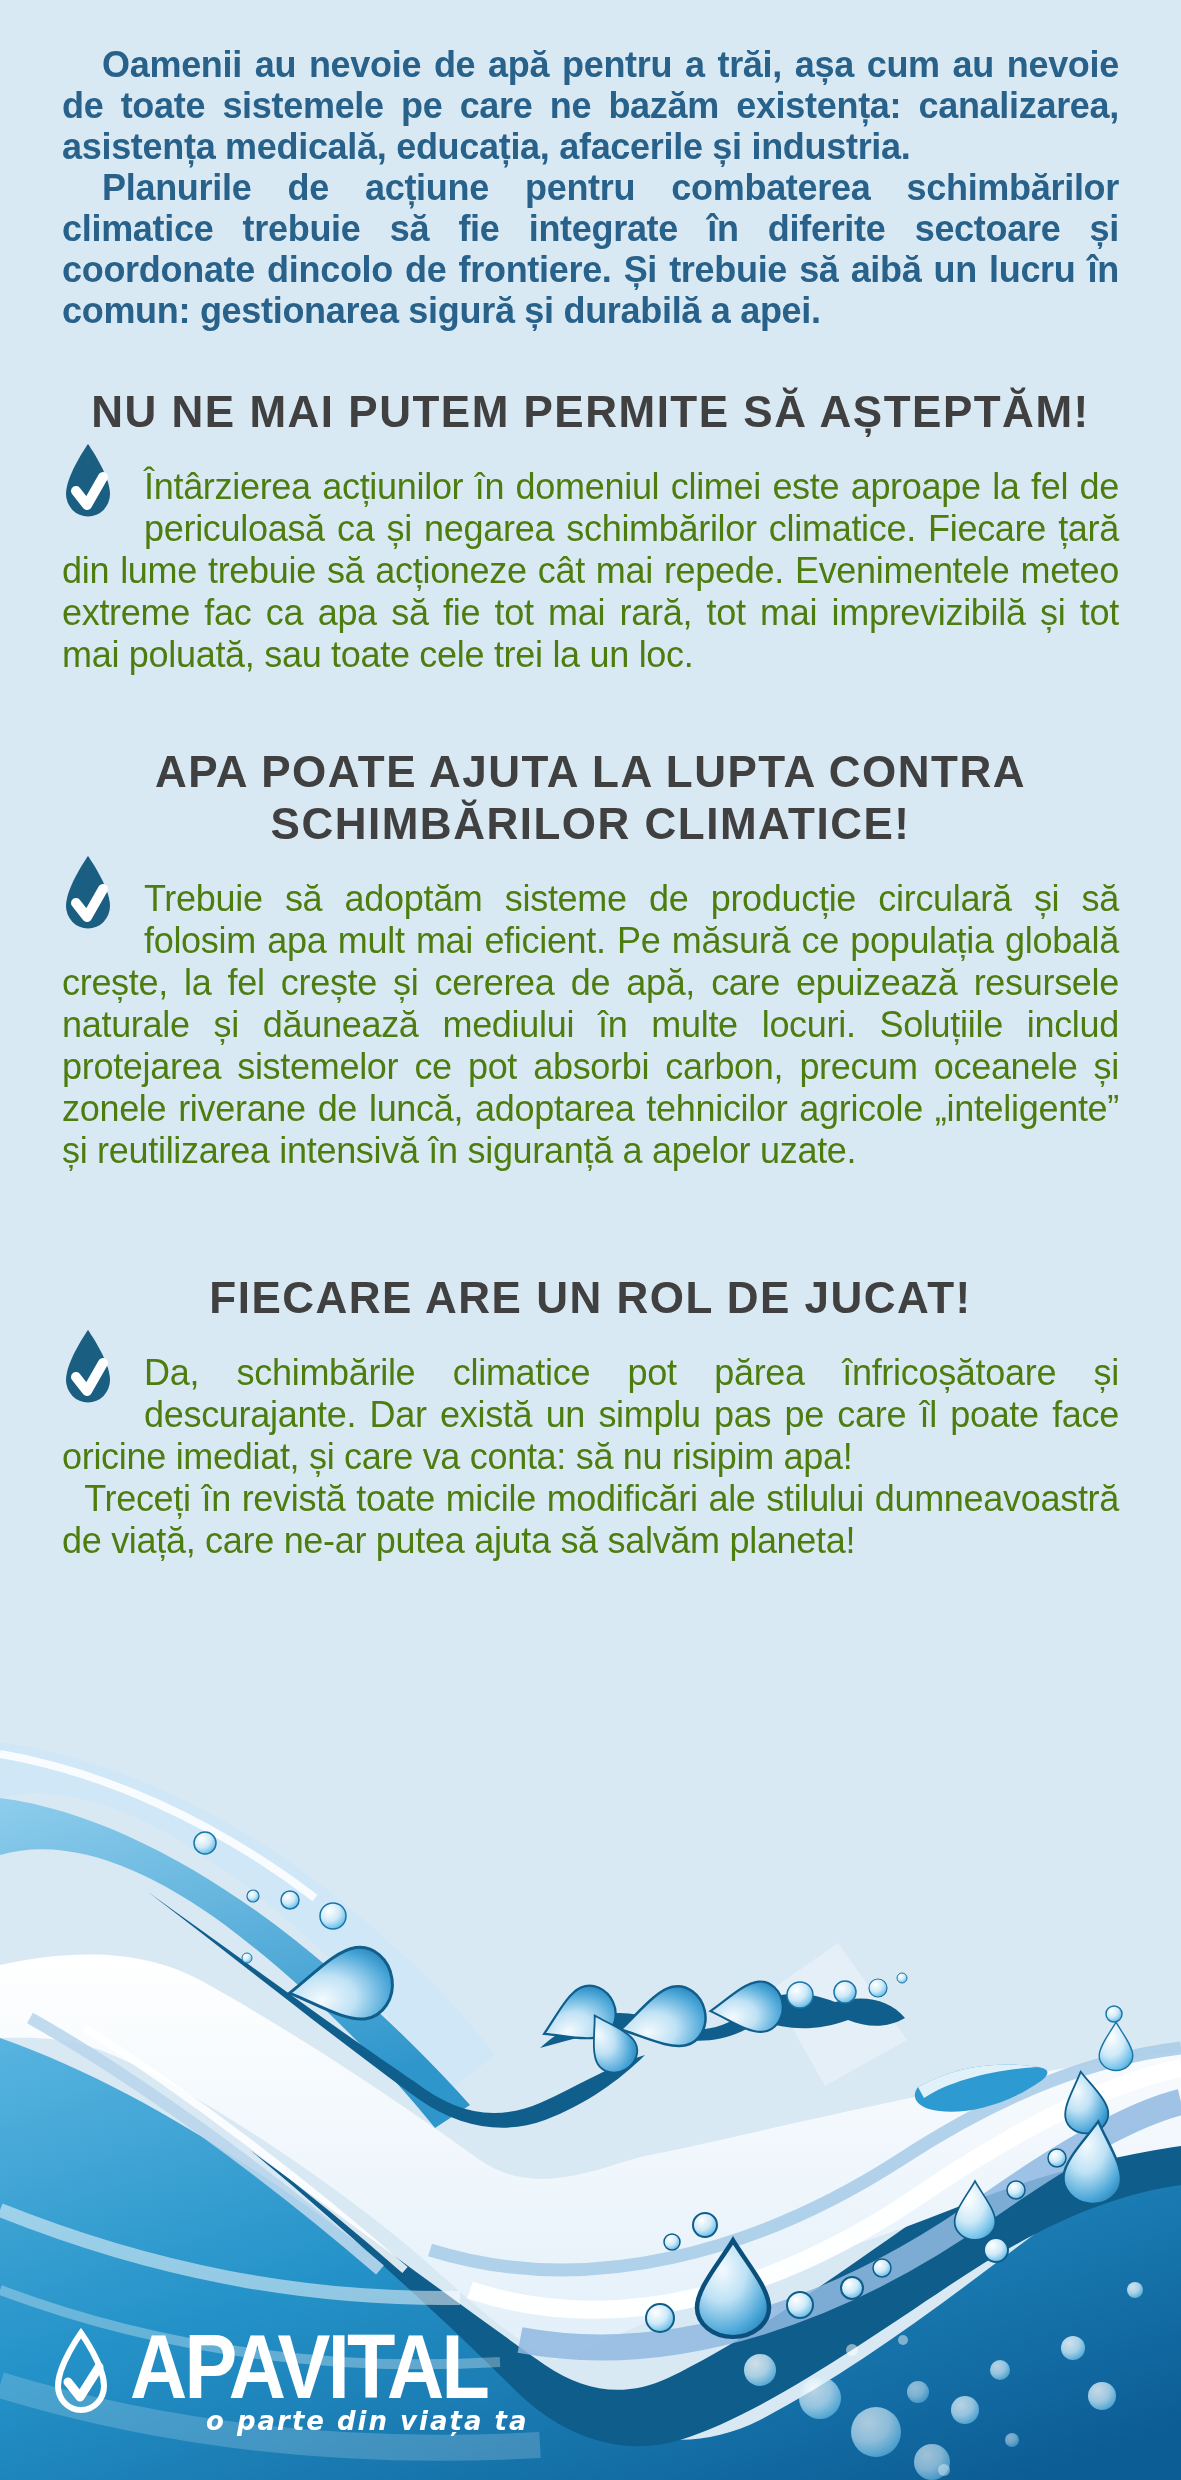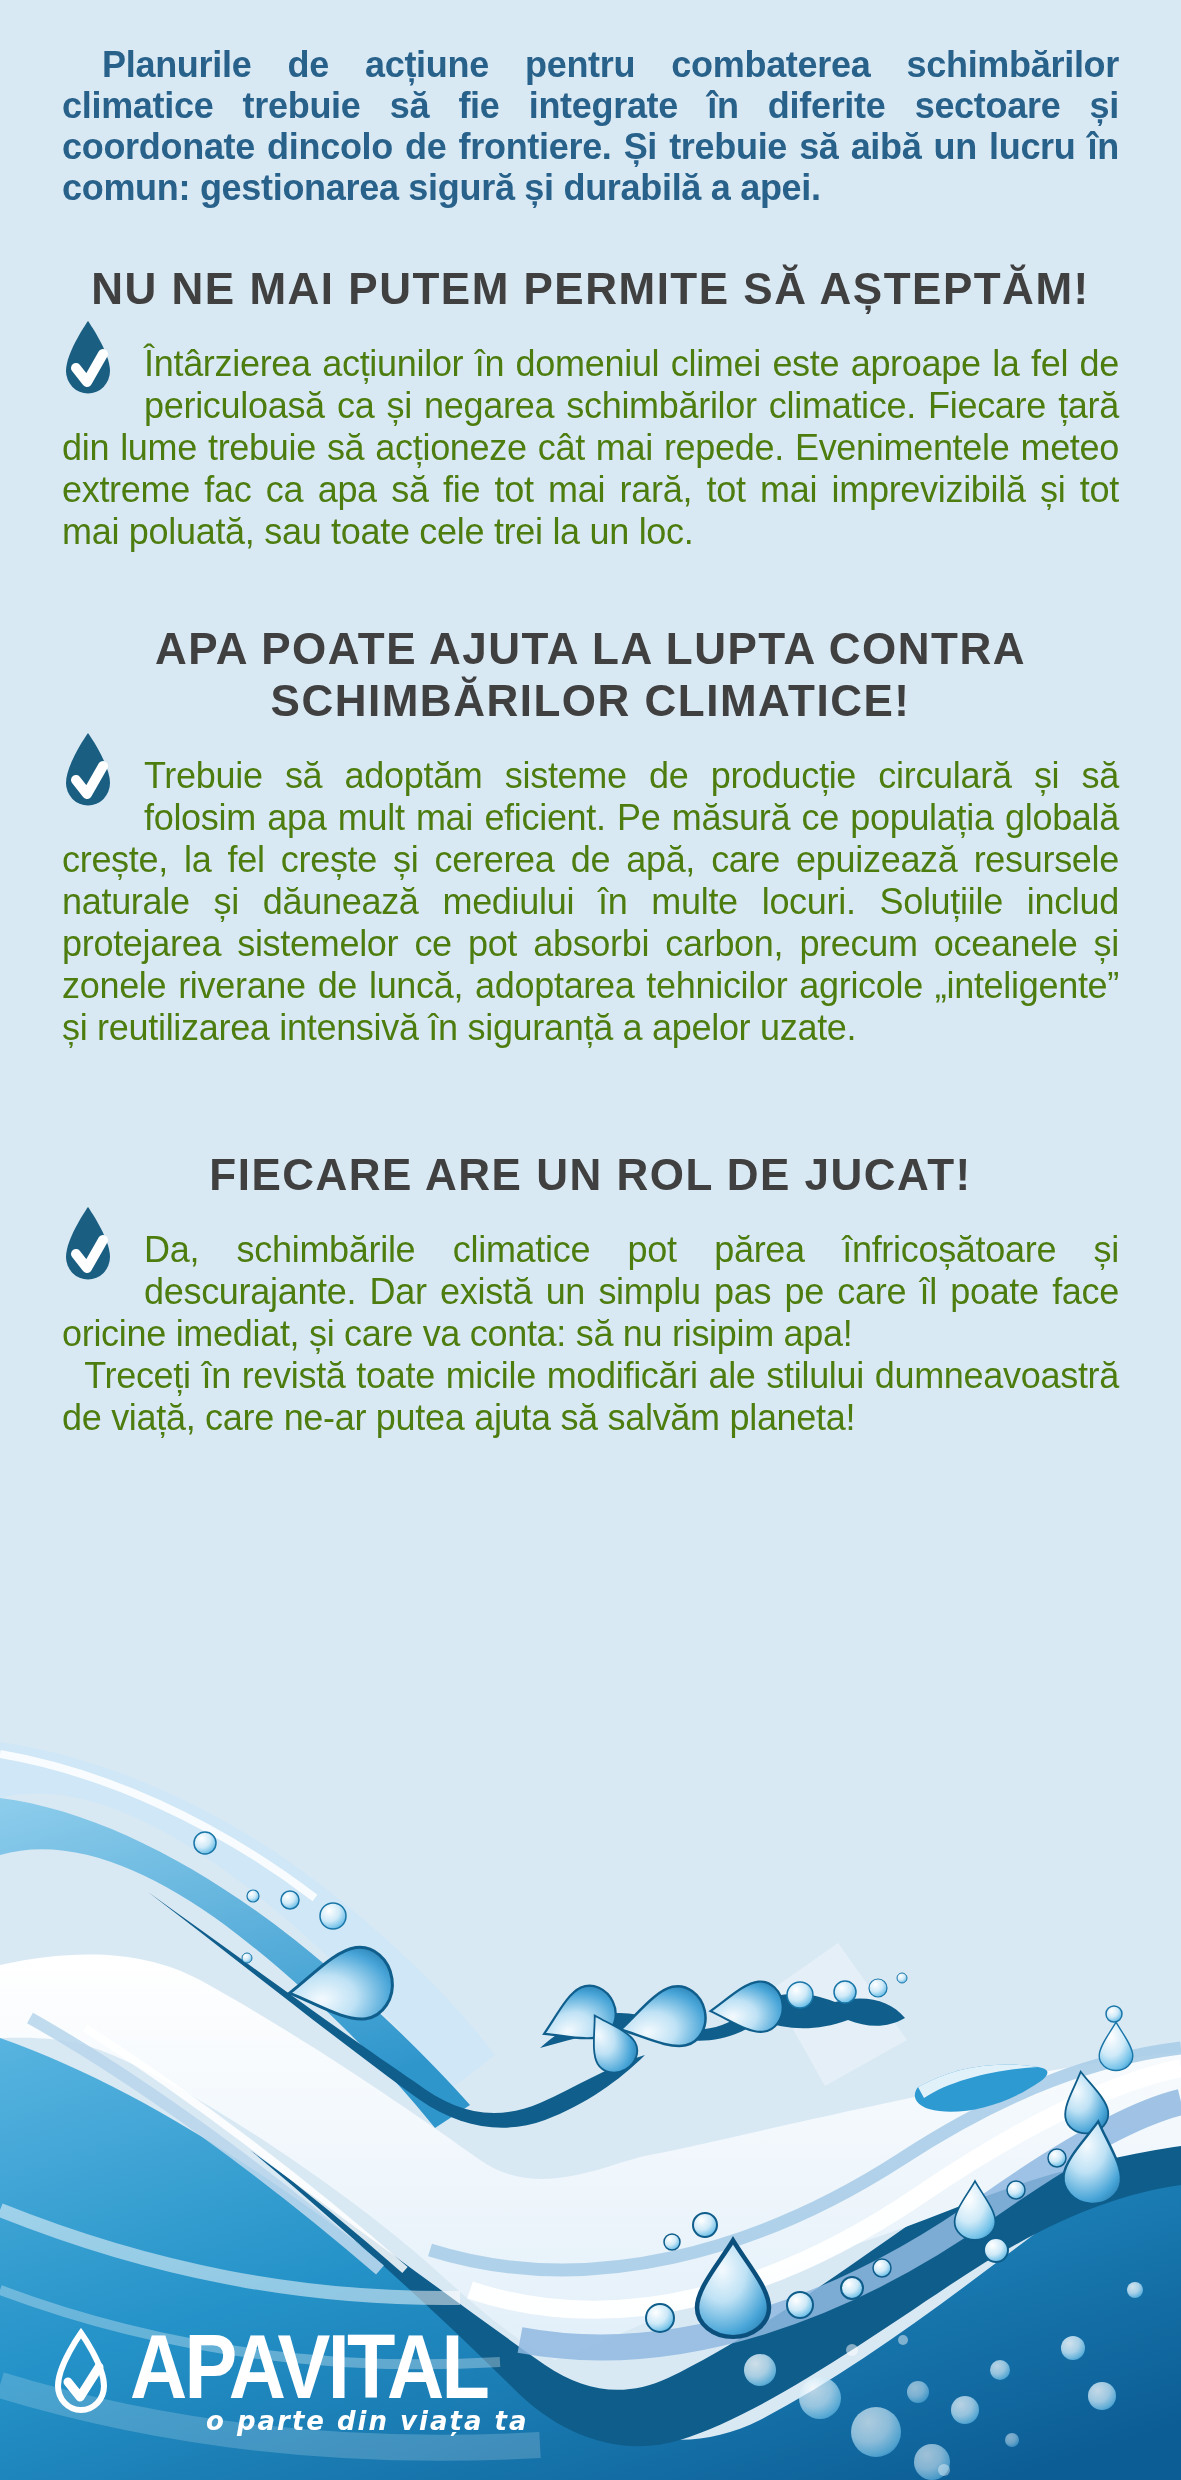--- a/index.html
+++ b/index.html
@@ -33,20 +33,21 @@
   .logo-drop{position:absolute;left:52px;top:2328px;width:58px;height:86px;}
 </style>
 </head>
 <body>
 
 <div class="page">
 
   <div class="content">
 
     <div class="intro">
+      <p>Oamenii au nevoie de apă pentru a trăi, așa cum au nevoie de toate sistemele pe care ne bazăm existența: canalizarea, asistența medicală, educația, afacerile și industria.</p>
       <p>Planurile de acțiune pentru combaterea schimbărilor climatice trebuie să fie integrate în diferite sectoare și coordonate dincolo de frontiere. Și trebuie să aibă un lucru în comun: gestionarea sigură și durabilă a apei.</p>
     </div>
 
     <h2 class="heading h1">NU NE MAI PUTEM PERMITE SĂ AȘTEPTĂM!</h2>
 
     <p class="para">
       <svg class="mark" viewBox="0 0 52 76">
         <path d="M26,2 C26,2 48,33 48,52 A22,22.5 0 1 1 4,52 C4,33 26,2 26,2 Z" fill="#1a5e81"></path>
         <path d="M14,49 L25,63 L41,35" fill="none" stroke="#ffffff" stroke-width="10" stroke-linecap="round" stroke-linejoin="round"></path>
       </svg>

